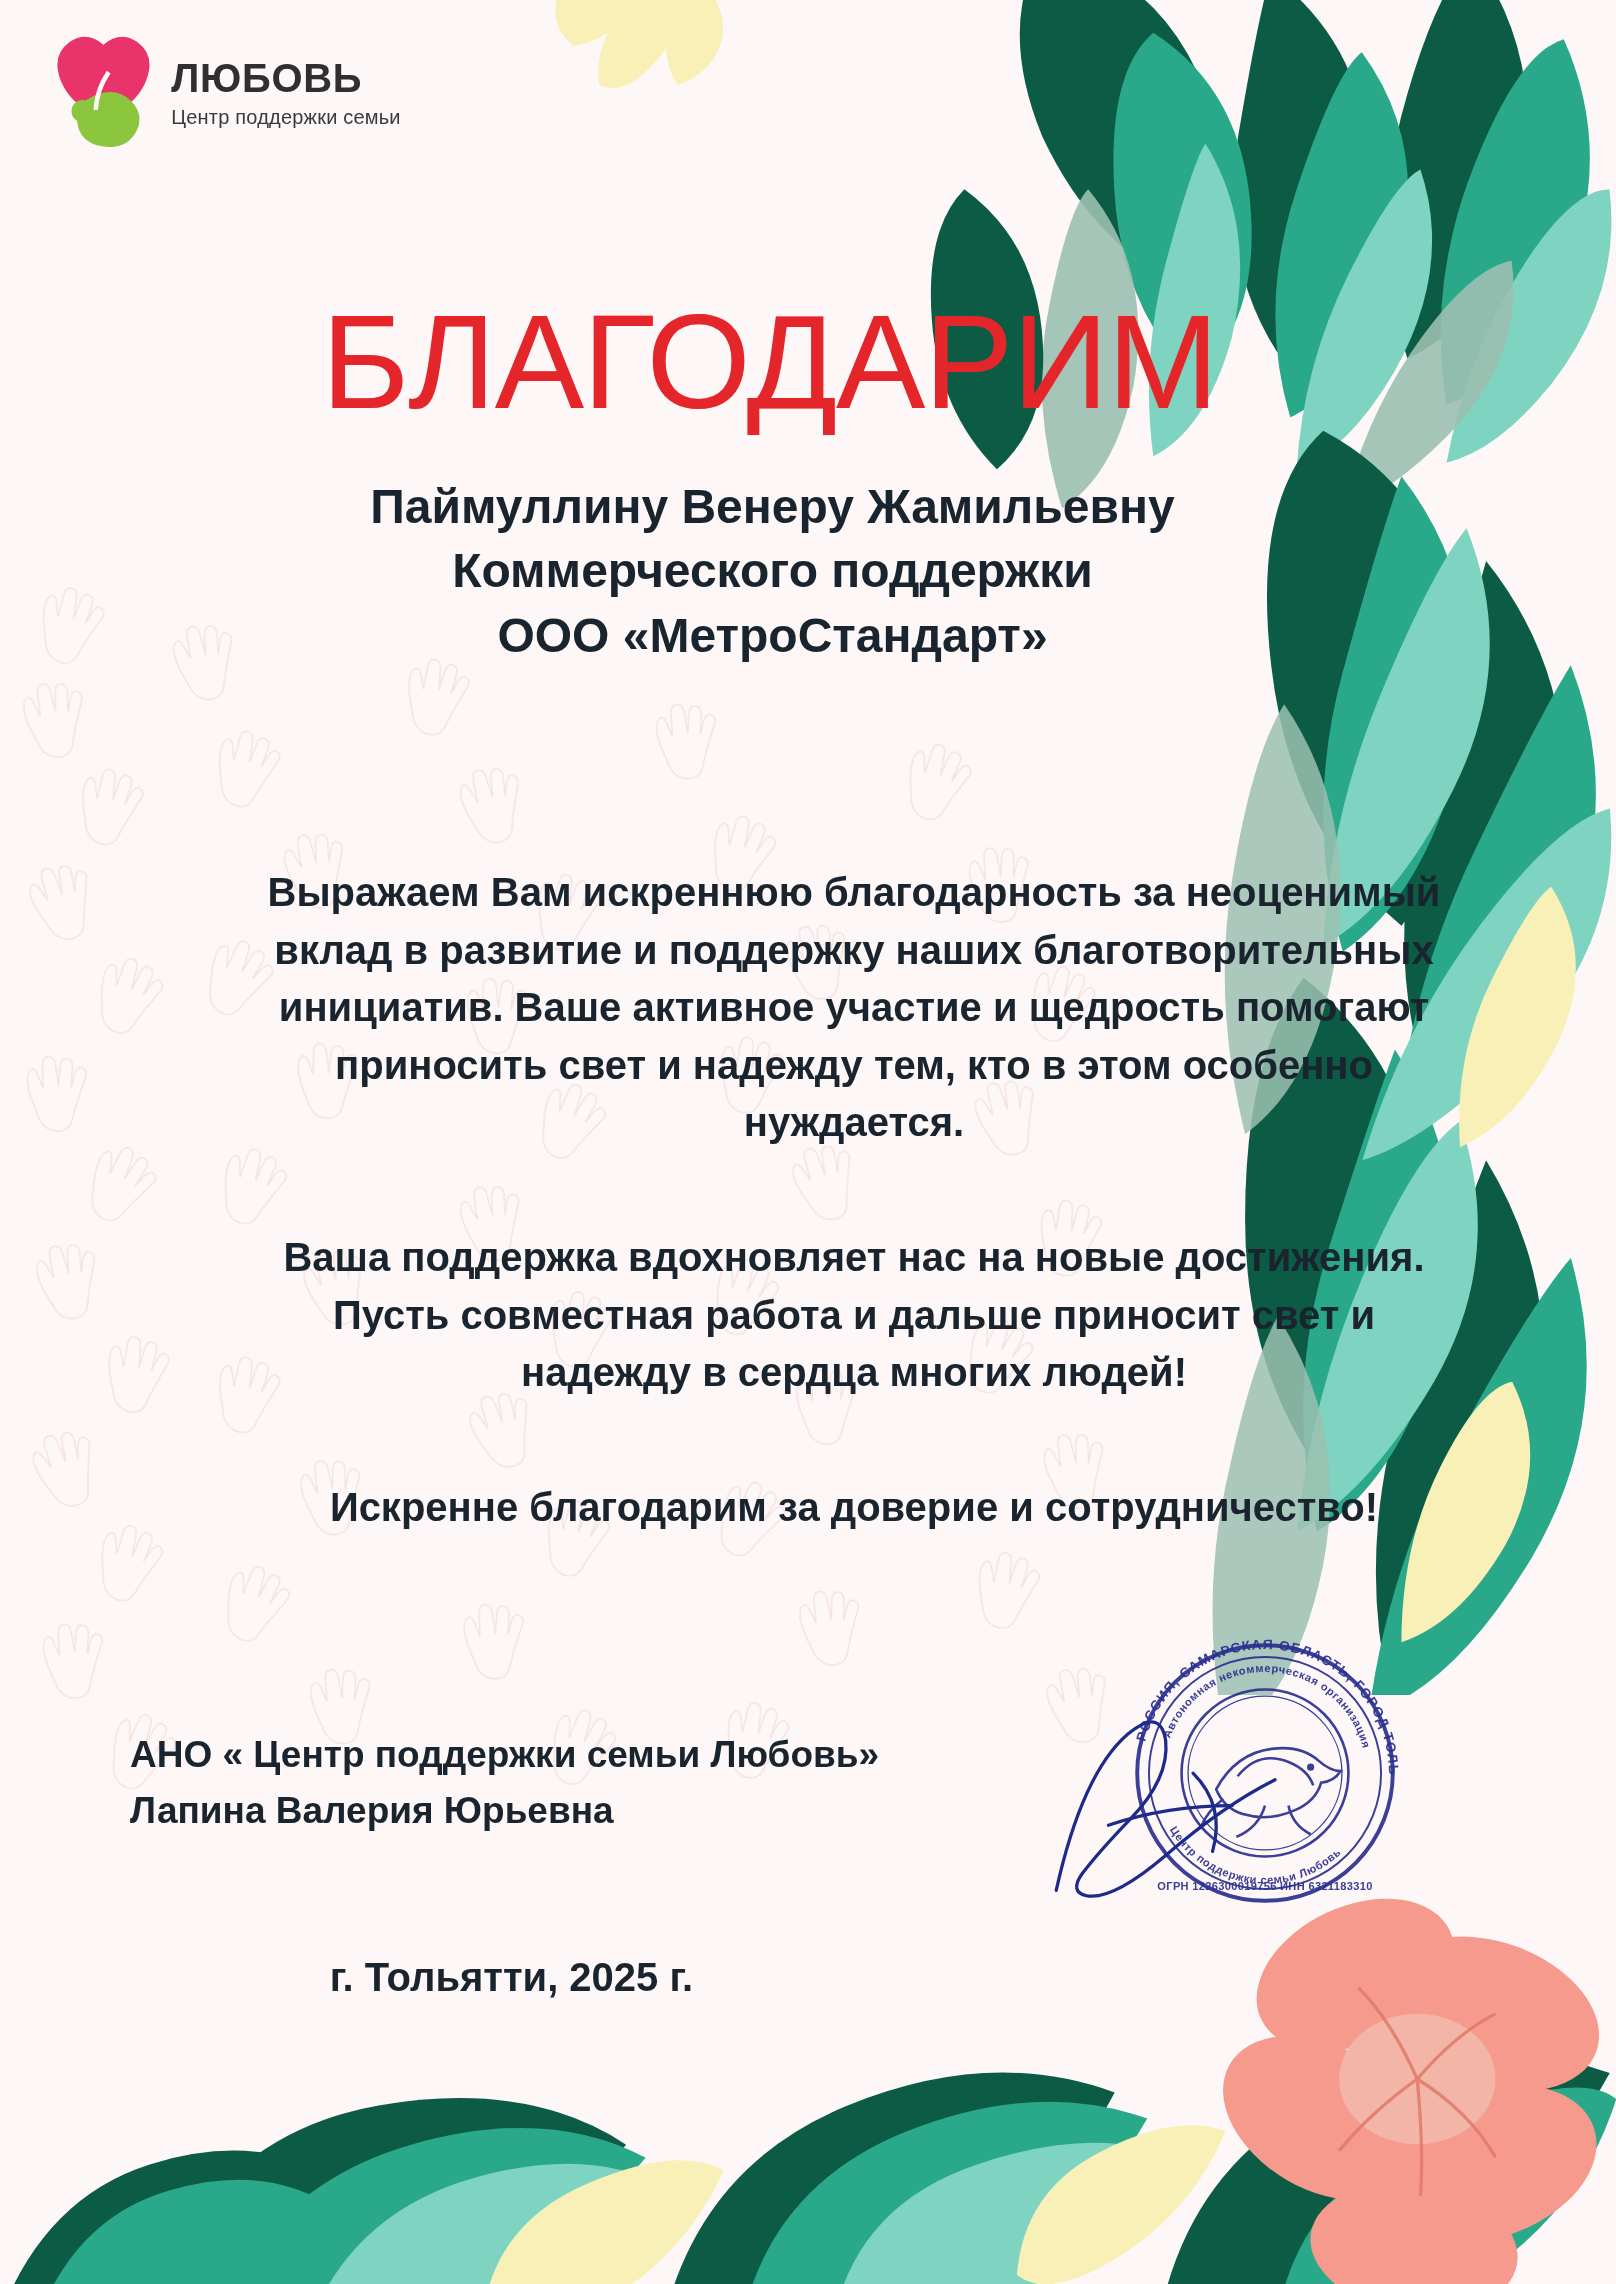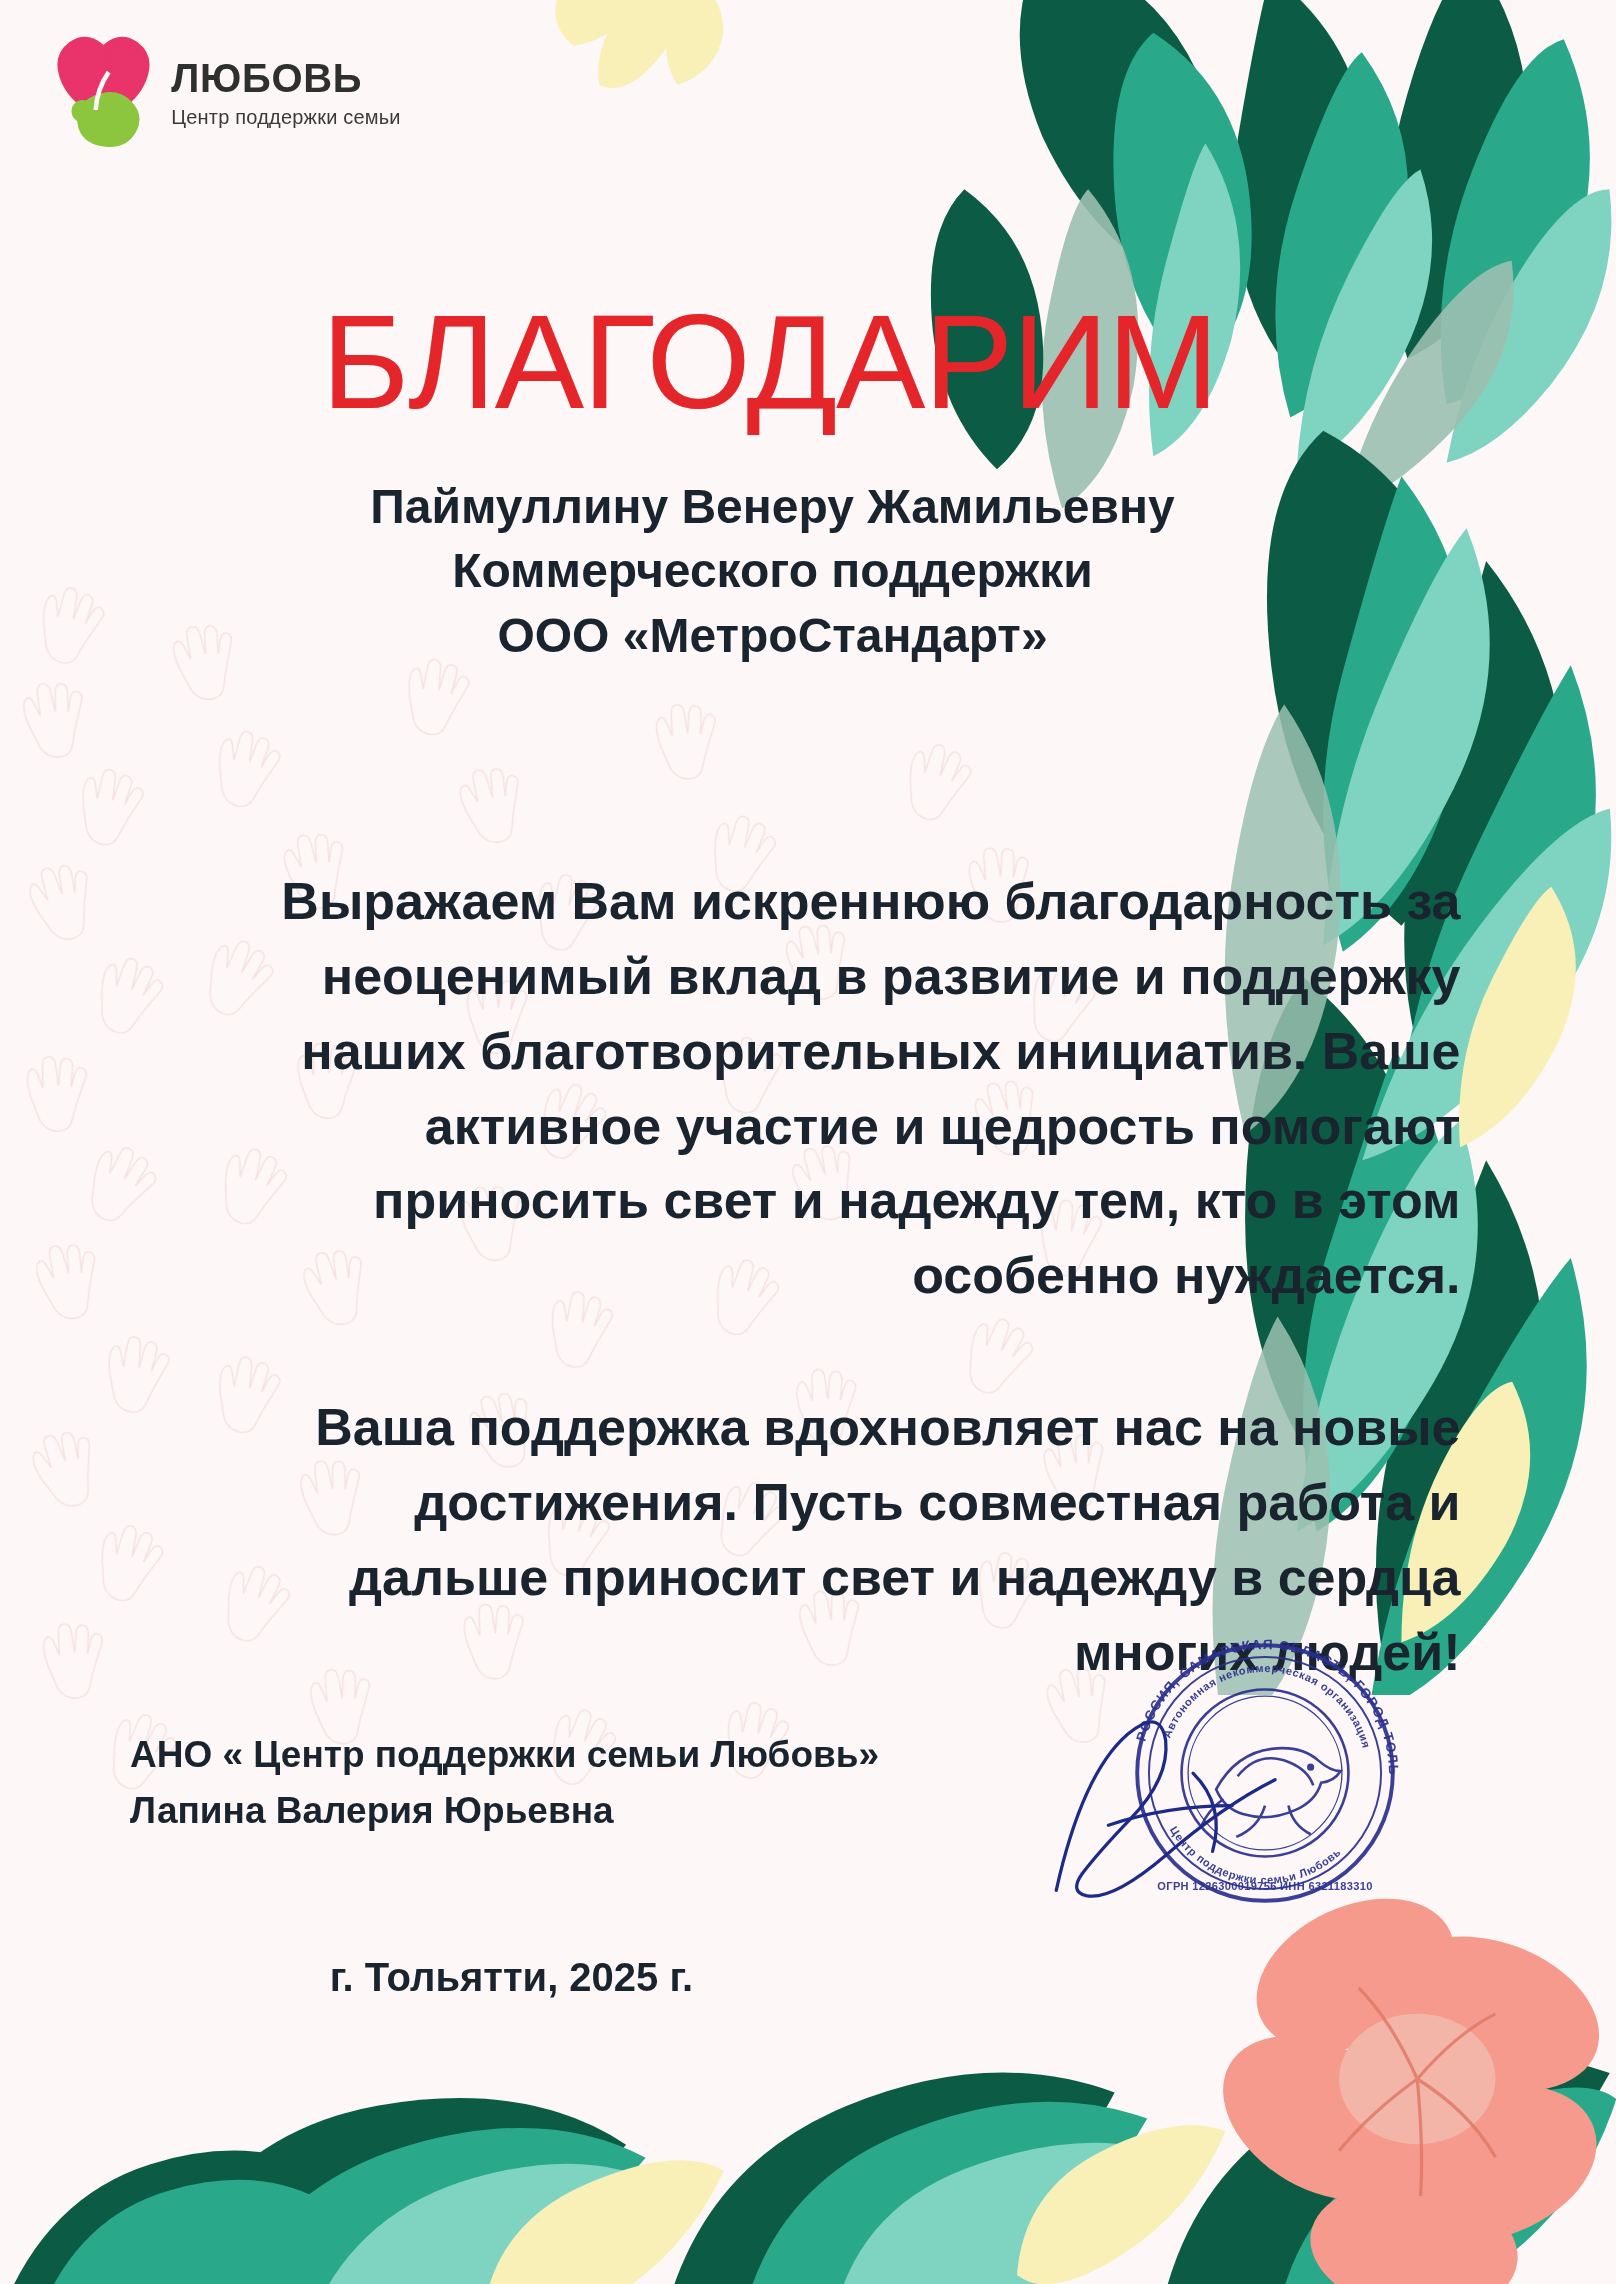--- a/index.html
+++ b/index.html
@@ -100,22 +100,22 @@
     padding-right: 72px;
   }
   .body-block {
     margin: 0 auto;
     width: 1304px;
     padding-left: 91px;
     box-sizing: border-box;
     color: #19242e;
   }
   .para {
-    text-align: right;
-    font-size: 52px;
+    text-align: center;
+    font-size: 40px;
     font-weight: bold;
     line-height: 1.44;
     margin: 0;
   }
   .para.p1 { margin-top: 196px; }
   .para.p2 { margin-top: 77px; }
   .para.p3 { margin-top: 77px; }
 
   .signature {
     position: absolute;
@@ -370,20 +370,21 @@
 
     <div class="recipient">
       <div>Паймуллину Венеру Жамильевну</div>
       <div>Коммерческого поддержки</div>
       <div>ООО «МетроСтандарт»</div>
     </div>
 
     <div class="body-block">
       <p class="para p1">Выражаем Вам искреннюю благодарность за неоценимый вклад в развитие и поддержку наших благотворительных инициатив. Ваше активное участие и щедрость помогают приносить свет и надежду тем, кто в этом особенно нуждается.</p>
       <p class="para p2">Ваша поддержка вдохновляет нас на новые достижения. Пусть совместная работа и дальше приносит свет и надежду в сердца многих людей!</p>
+      <p class="para p3">Искренне благодарим за доверие и сотрудничество!</p>
     </div>
   </div>
 
   <div class="signature">
     <div>АНО « Центр поддержки семьи Любовь»</div>
     <div>Лапина Валерия Юрьевна</div>
   </div>
 
   <svg class="signature-scribble" viewBox="0 0 460 350">
     <g fill="none" stroke="#1d2a8a" stroke-width="5" stroke-linecap="round">

